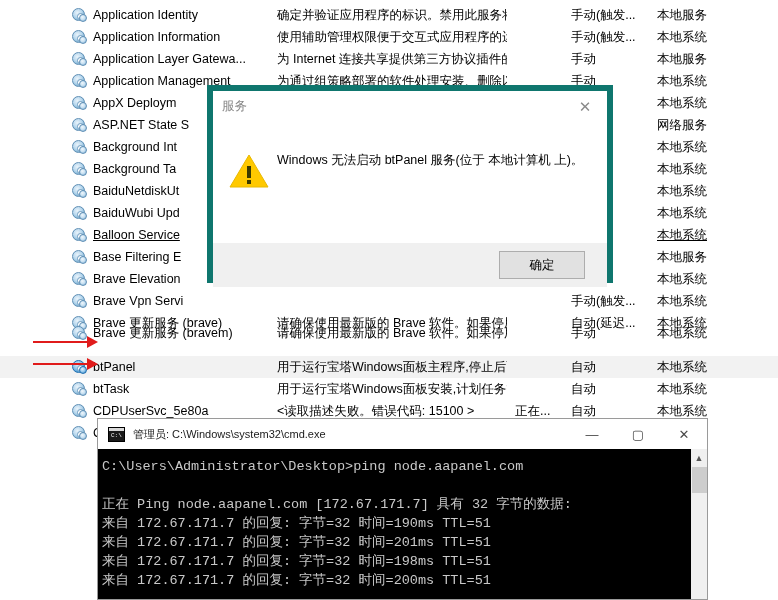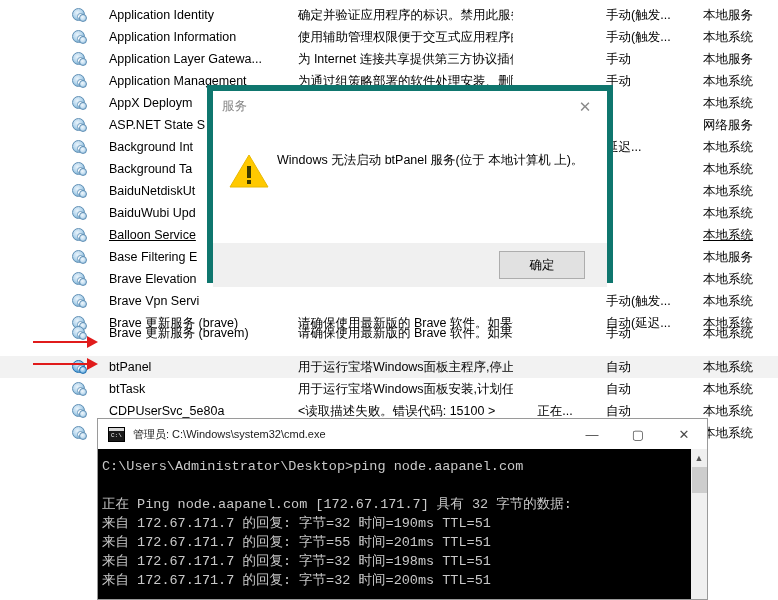--- a/index.html
+++ b/index.html
@@ -15,21 +15,20 @@
   
   .services-list {
     position: absolute; left: 0; top: 0; width: 778px; height: 440px;
     background: #ffffff;
   }
   .svc-row {
     position: absolute; left: 0; width: 778px; height: 22px;
     display: flex; align-items: center;
     font-size: 12.5px; color: #000;
     white-space: nowrap;
-    gap: 16px;
   }
   .svc-row.selected { background: #f2f2f2; }
   .svc-icon {
     position: relative;
     width: 16px; height: 16px; margin-left: 72px; margin-right: 5px;
     flex: 0 0 16px;
   }
   .svc-icon .gear {
     position: absolute; left: 0; top: 1px;
     width: 13px; height: 13px; border-radius: 50%;
@@ -435,21 +434,21 @@
         <div class="con-btn">—</div>
         <div class="con-btn">▢</div>
         <div class="con-btn">✕</div>
       </div>
     </div>
     <div class="con-body" id="console-body">
         <div class="con-line">C:\Users\Administrator\Desktop&gt;ping node.aapanel.com</div>
         <div class="con-blank"></div>
         <div class="con-line">正在 Ping node.aapanel.com [172.67.171.7] 具有 32 字节的数据:</div>
         <div class="con-line">来自 172.67.171.7 的回复: 字节=32 时间=190ms TTL=51</div>
-        <div class="con-line">来自 172.67.171.7 的回复: 字节=55 时间=201ms TTL=51</div>
+        <div class="con-line">来自 172.67.171.7 的回复: 字节=32 时间=201ms TTL=51</div>
         <div class="con-line">来自 172.67.171.7 的回复: 字节=32 时间=198ms TTL=51</div>
         <div class="con-line">来自 172.67.171.7 的回复: 字节=32 时间=200ms TTL=51</div>
         <div class="con-blank"></div>
       </div>
     <div class="con-scroll">
       <div class="up">▲</div>
       <div class="thumb"></div>
     </div>
   </div>
 

